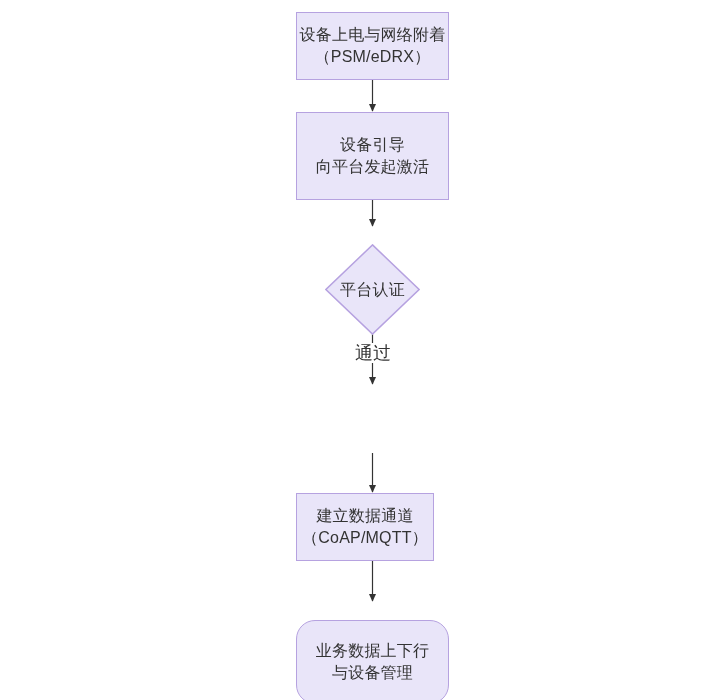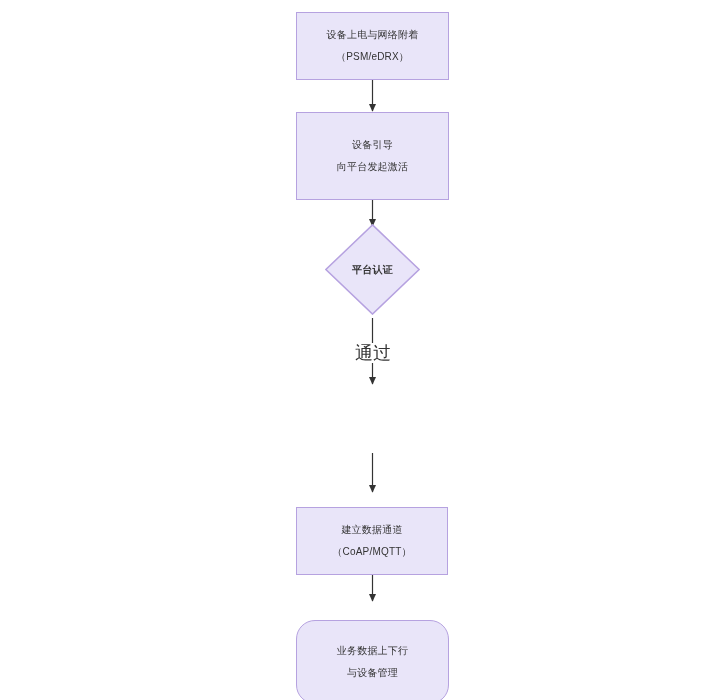--- a/index.html
+++ b/index.html
@@ -29,21 +29,21 @@
     pointer-events: none;
   }
   .node {
     position: absolute;
     box-sizing: border-box;
     display: flex;
     align-items: center;
     justify-content: center;
     text-align: center;
     color: #333333;
-    font-size: 10px;
+    font-size: 16px;
     line-height: 22px;
     letter-spacing: 0.2px;
     white-space: pre-line;
   }
   .node.process {
     background: #e9e5f9;
     border: 1.5px solid #b6a2e0;
   }
   .node.decision {
     background: transparent;
@@ -103,33 +103,33 @@
   <div class="node process" style="left:296px; top:12px; width:153px; height:68px;">
     <span>设备上电与网络附着
 （PSM/eDRX）</span>
   </div>
 
   <div class="node process" style="left:296px; top:112px; width:153px; height:88px;">
     <span>设备引导
 向平台发起激活</span>
   </div>
 
-  <div class="node decision" style="left:325px; top:224px; width:95px; height:91px;font-weight:bold;">
+  <div class="node decision" style="left:325px; top:244px; width:95px; height:91px;">
     <svg class="diamond-shape" viewBox="0 0 95 91" preserveAspectRatio="none" xmlns="http://www.w3.org/2000/svg">
       <polygon points="47.5,0.9 94.1,45.5 47.5,90.1 0.9,45.5" fill="#e9e5f9" stroke="#b6a2e0" stroke-width="1.5"></polygon>
     </svg>
     <span class="decision-label">平台认证</span>
   </div>
 
   <div class="edge-label" style="left:352px; top:343px;">
     <span>通过</span>
   </div>
 
 
-  <div class="node process" style="left:296px; top:493px; width:152px; height:68px;margin-top:14px;">
+  <div class="node process" style="left:296px; top:493px; width:138px; height:68px;">
     <span>建立数据通道
 （CoAP/MQTT）</span>
   </div>
 
   <div class="node process" style="left:296px; top:620px; width:153px; height:84px;border-radius:19px;">
     <span>业务数据上下行
 与设备管理</span>
   </div>
 
 </div>

